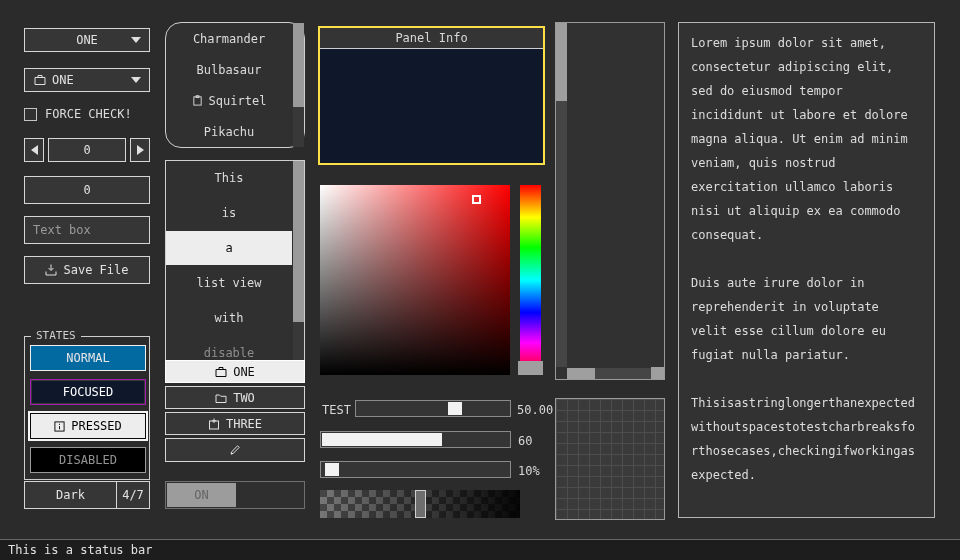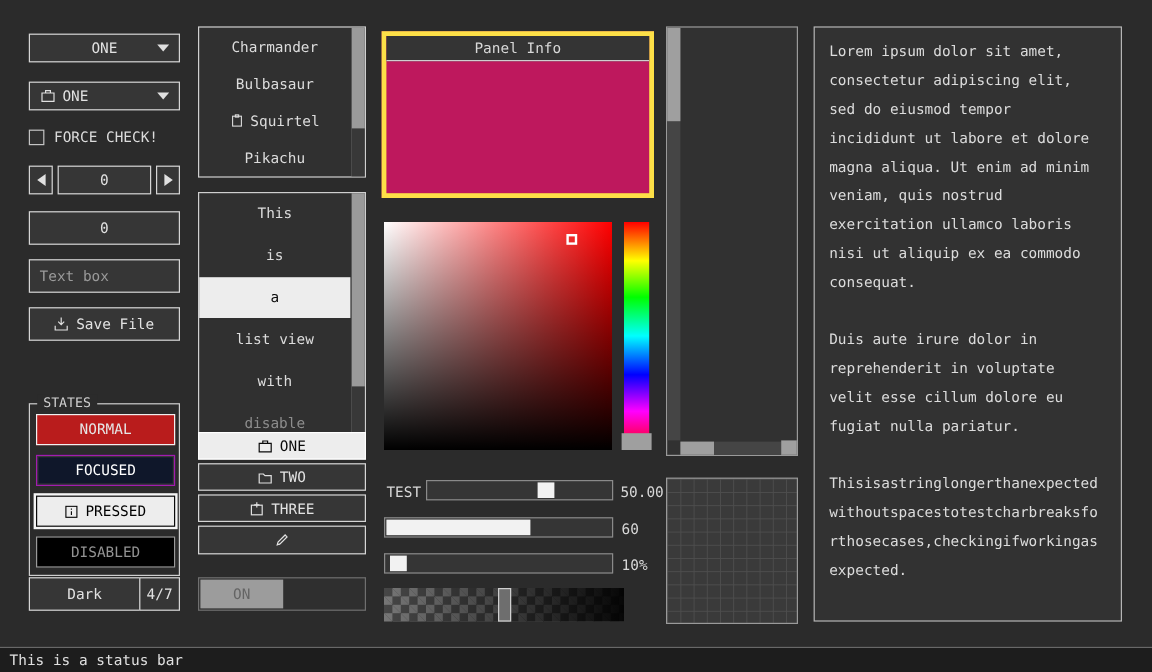--- a/index.html
+++ b/index.html
@@ -54,21 +54,21 @@
   .group { position:absolute; border:1px solid #cfcfcf; }
   .group-label {
     position:absolute; top:-8px; left:6px; background:#2b2b2b;
     padding:0 5px; font-size:11px; color:#cfcfcf;
   }
   .state-btn {
     position:absolute; left:5px; width:116px; height:26px;
     display:flex; align-items:center; justify-content:center; gap:6px;
     font-size:12px;
   }
-  .st-normal   { background:#b91c1c; border:1px solid #f0f0f0; color:#e6e6e6; }
+  .st-normal   { background:#0369a1; border:1px solid #f0f0f0; color:#e6e6e6; }
   .st-focused  { background:#0f172a; border:1px solid #a21caf; color:#ffffff; box-shadow:inset 0 0 0 1px #3a3a3a; }
   .st-pressed  { background:#ededed; border:1px solid #0a0a0a; color:#000; box-shadow:0 0 0 2px #f5f5f5; }
   .st-disabled { background:#000000; border:1px solid #9a9a9a; color:#939393; }
 
   
   .list {
     position:absolute; background:#303030; border:1px solid #cfcfcf;
     display:flex; flex-direction:column; padding-right:12px;
   }
   .list-item {
@@ -87,21 +87,21 @@
 
   
   .toggle { position:absolute; background:#2f2f2f; border:1px solid #6f6f6f; }
   .toggle .knob {
     position:absolute; left:1px; top:1px; bottom:1px; width:50%;
     background:#9c9c9c; display:flex; align-items:center; justify-content:center;
     color:#646464; font-size:12px;
   }
 
   
-  .panel { position:absolute; background:#be185d; border:4px solid #fde047; }
+  .panel { position:absolute; background:#0f172a; border:2px solid #fde047; }
   .panel-title {
     height:21px; border-bottom:1px solid #cfcfcf; background:#343434;
     display:flex; align-items:center; justify-content:center;
     font-size:12px; color:#d8d8d8;
   }
 
   
   .sv-square {
     position:absolute;
     background:
@@ -246,21 +246,21 @@
     </div>
   </div>
 
   <div class="wbox" style="left:24px; top:481px; width:93px; height:28px;">
     <span>Dark</span>
   </div>
   <div class="wbox" style="left:116px; top:481px; width:34px; height:28px;">
     <span>4/7</span>
   </div>
 
-  <div class="list" style="left:165px; top:22px; width:140px; height:126px;">
+  <div class="list" style="left:165px; top:22px; width:140px; height:126px;border-radius:16px;">
     <div class="list-item">
       <span>Charmander</span>
     </div>
     <div class="list-item">
       <span>Bulbasaur</span>
     </div>
     <div class="list-item">
       <span class="icon">
         <svg width="11" height="11" viewBox="0 0 12 12">
             <rect x="2" y="2" width="8" height="9" fill="none" stroke="#dcdcdc"></rect>

